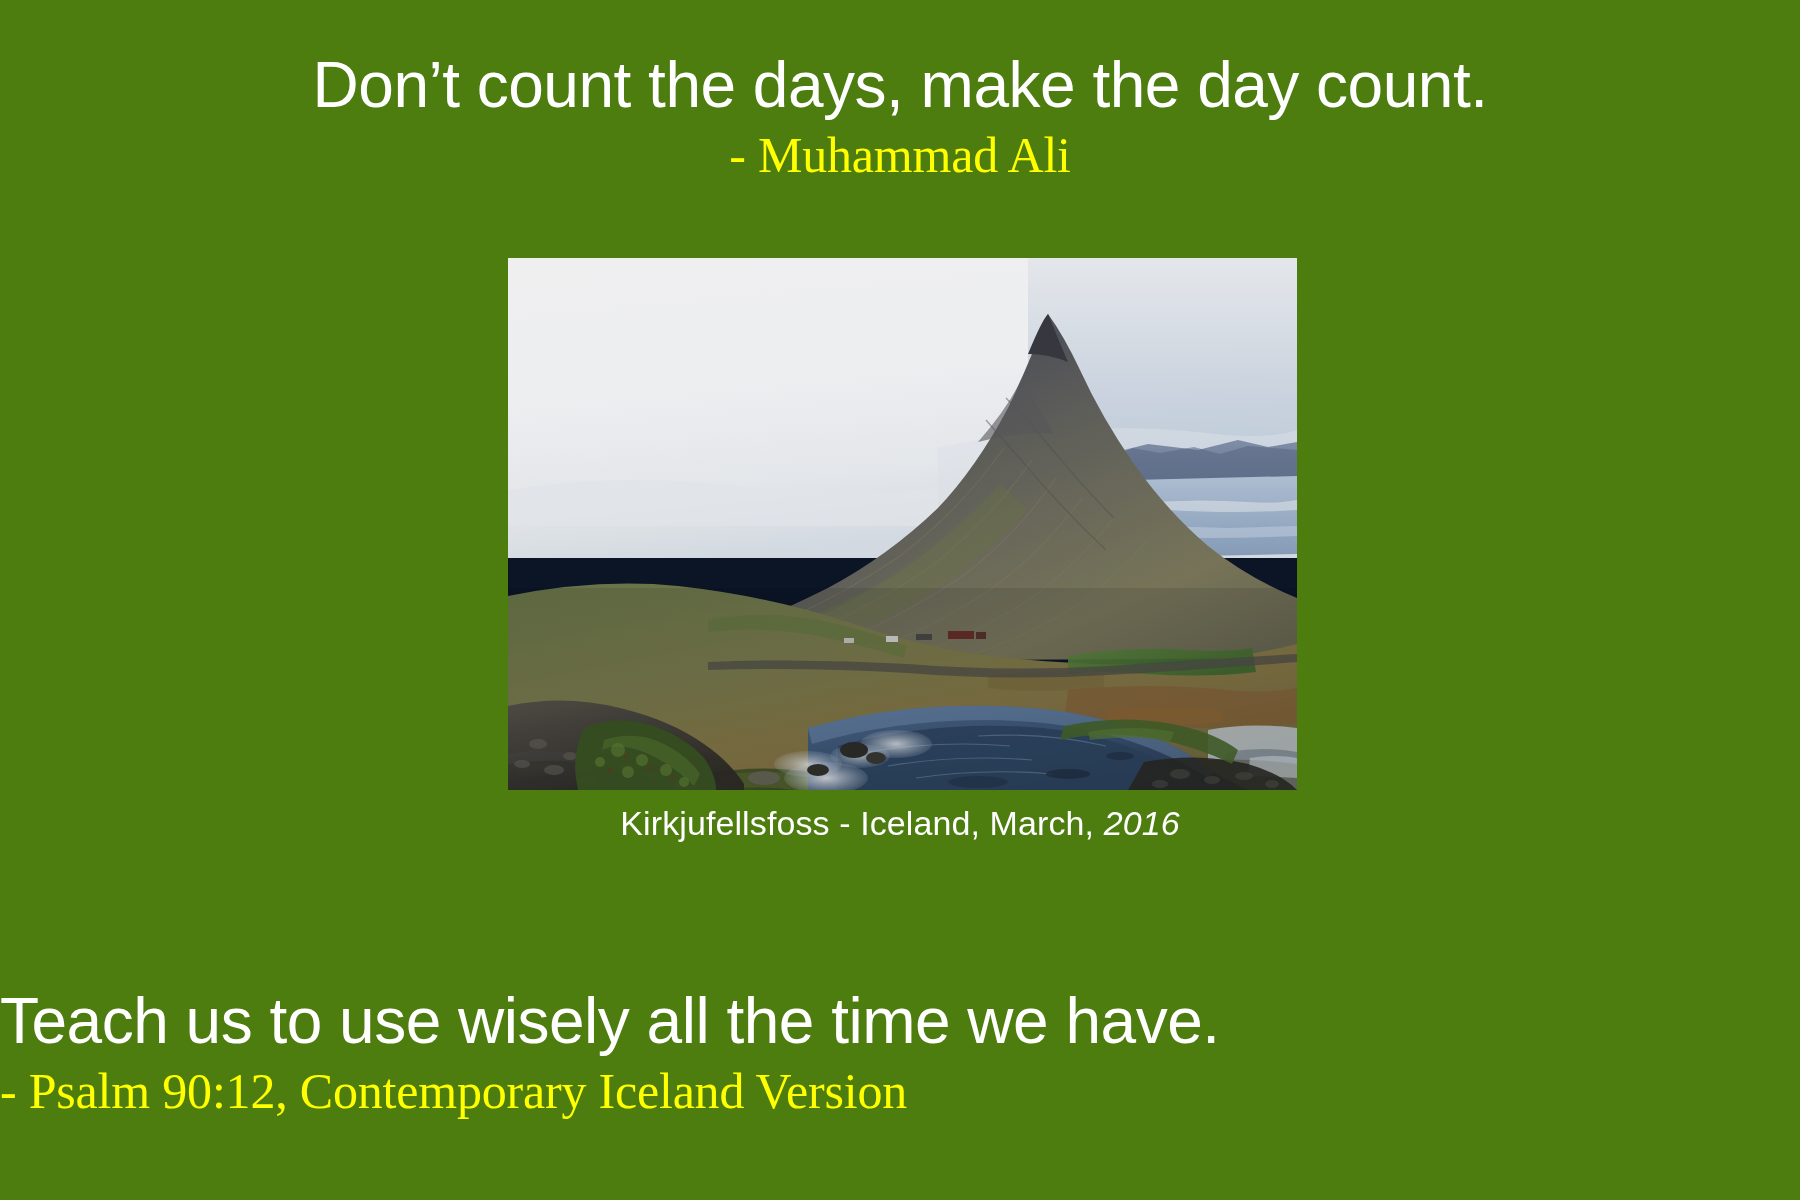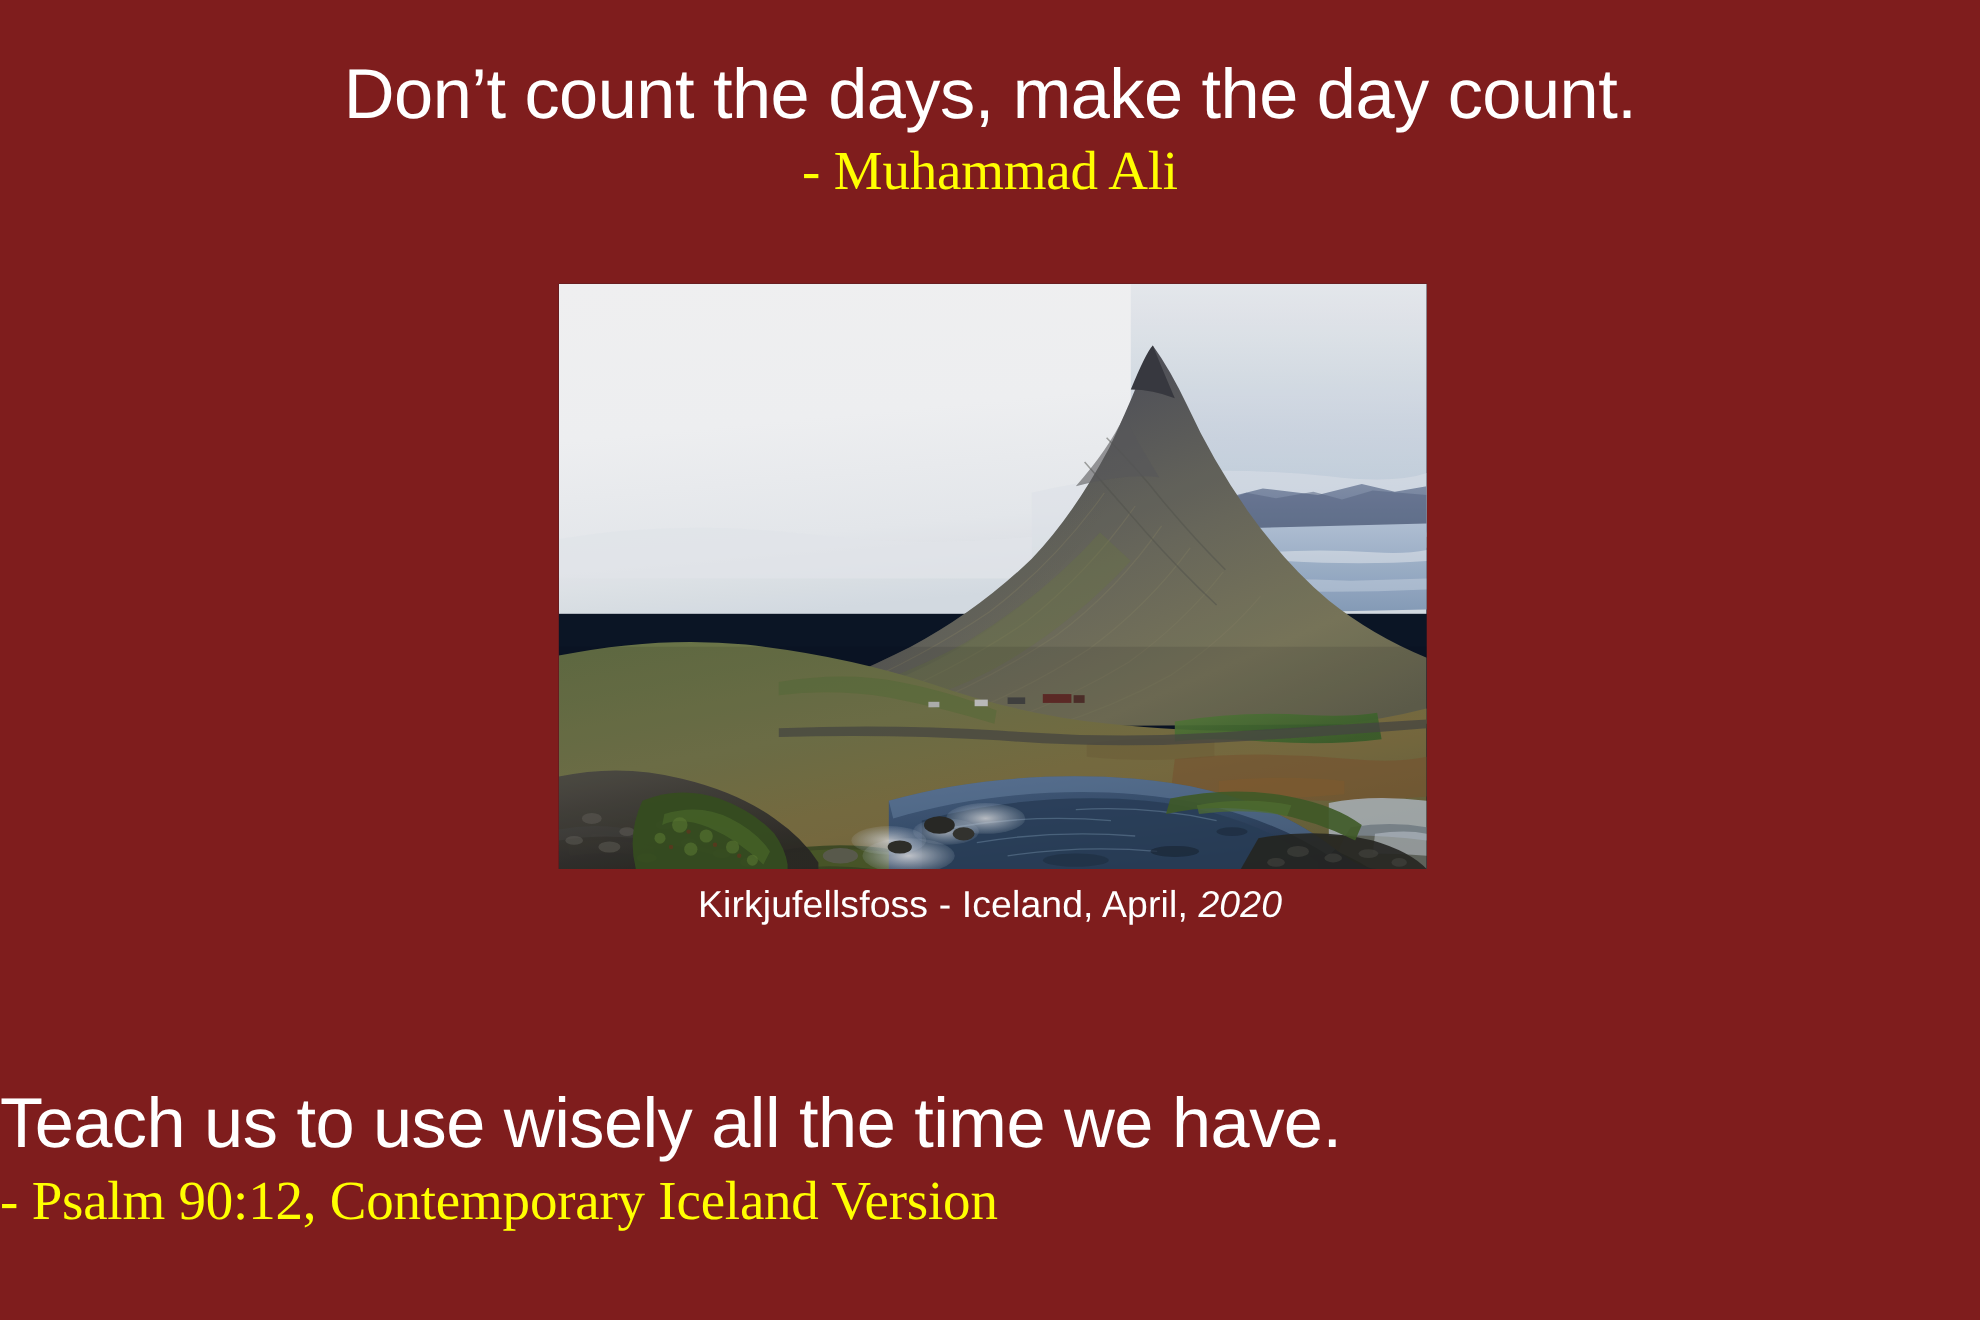--- a/index.html
+++ b/index.html
@@ -12,21 +12,21 @@
     height: 1200px;
     overflow: hidden;
     font-family: "Liberation Sans", sans-serif;
     color: #ffffff;
     position: relative;
   }
 
   .slide {
     position: absolute;
     inset: 0;
-    background: #7f1d1d;
+    background: #4d7c0f;
   }
 
   
   .top-block {
     position: absolute;
     top: 52px;
     left: 0;
     width: 1800px;
     text-align: center;
   }
@@ -504,21 +504,21 @@
         <ellipse cx="310" cy="512" rx="11" ry="6" fill="#33332c"></ellipse>
         <ellipse cx="256" cy="520" rx="16" ry="7" fill="#6d6a62" opacity="0.8"></ellipse>
 
         <rect x="0" y="0" width="789" height="532" fill="#0a1020" opacity="0.06"></rect>
         <rect x="0" y="330" width="789" height="202" fill="#050a16" opacity="0.10"></rect>
       </svg>
     </div>
   </div>
 
   <div class="caption">
-    <span>Kirkjufellsfoss - Iceland, April, </span><span class="year">2020</span>
+    <span>Kirkjufellsfoss - Iceland, March, </span><span class="year">2016</span>
   </div>
 
   <div class="bottom-block">
     <div class="quote-main">Teach us to use wisely all the time we have.</div>
     <div class="quote-attrib">- Psalm 90:12, Contemporary Iceland Version</div>
   </div>
 
 </div>
 
 </body></html>

